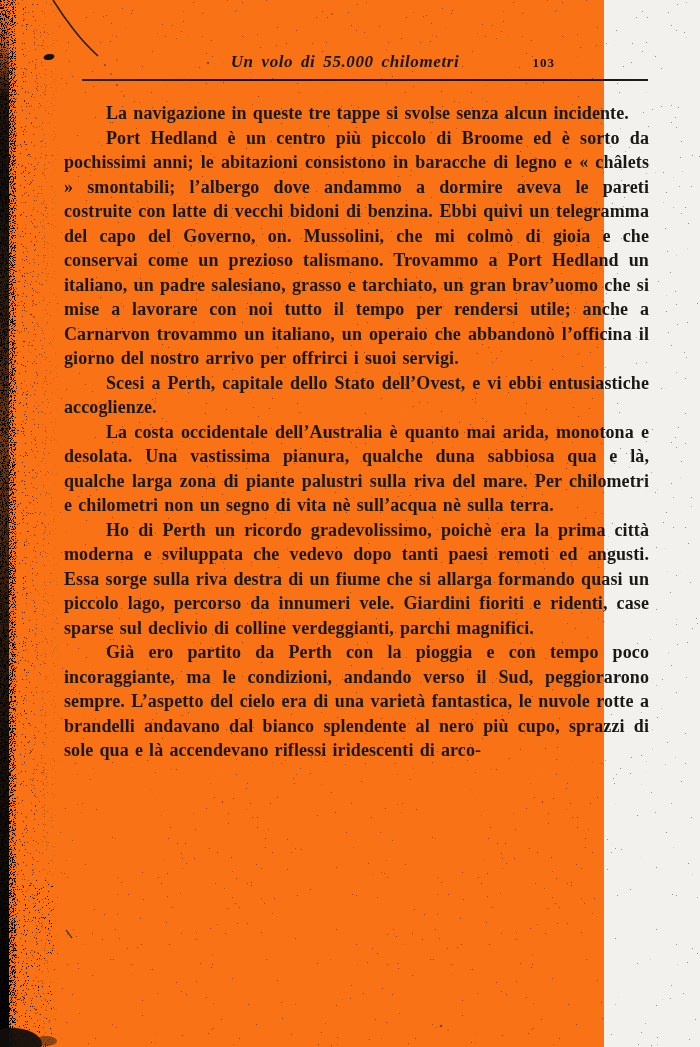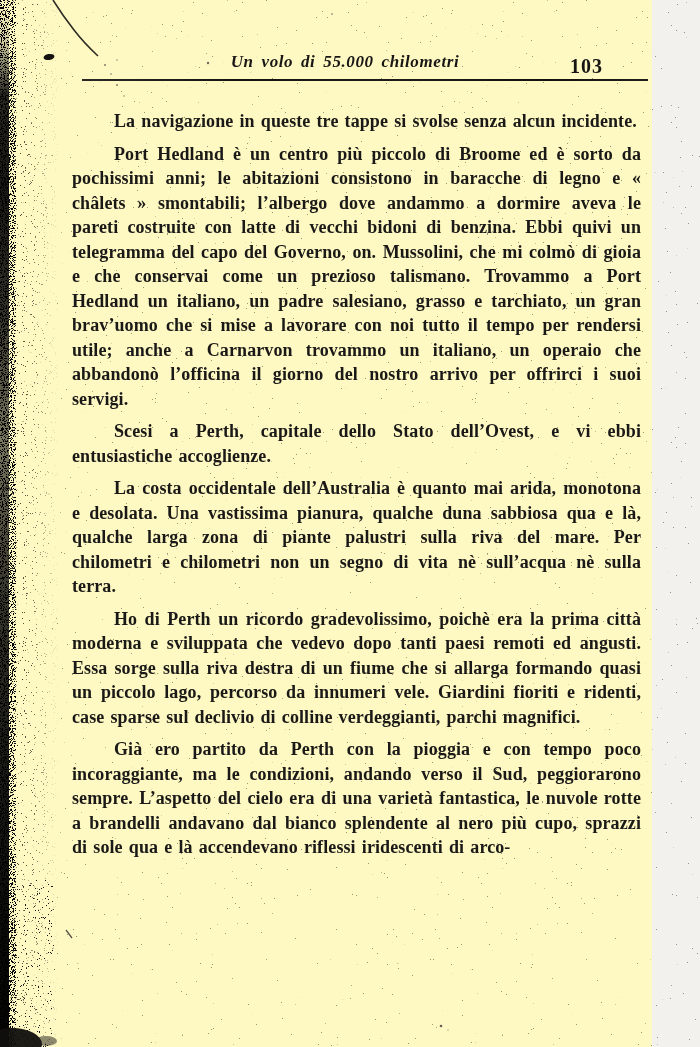--- a/index.html
+++ b/index.html
@@ -4,22 +4,22 @@
 <style>
   html, body {
     margin: 0; padding: 0;
     width: 700px; height: 1047px;
     overflow: hidden;
     background: #f2f1ed;
     font-family: "Liberation Serif", "DejaVu Serif", serif;
   }
   .page {
     position: relative;
-    width: 652px; height: 1047px;
-    background: #fef9c3;
+    width: 604px; height: 1047px;
+    background: #f97316;
     color: #1a1917;
   }
   
   .page-edge {
     position: absolute; left: 0; top: 0;
     width: 9px; height: 100%;
     background: linear-gradient(180deg,
       rgba(10,10,9,0.00) 0%,
       rgba(10,10,9,0.20) 4%,
       rgba(10,10,9,0.88) 9%,
@@ -44,42 +44,42 @@
     font-weight: 700;
     font-size: 17px;
     letter-spacing: 0.6px;
     word-spacing: 3px;
     color: #181715;
   }
   .page-number {
     position: absolute;
     top: 55px; right: 49px;
     font-weight: 700;
-    font-size: 20px;
+    font-size: 13px;
     letter-spacing: 1px;
     color: #161514;
   }
   .header-rule {
     position: absolute;
     left: 82px; top: 79px;
     width: 566px; height: 2px;
     background: linear-gradient(90deg, #2b2824, #14120f 28%, #1e1b17 55%, #12100d 82%, #201d19 100%);
   }
   .text-block {
     position: absolute;
     left: 64px; top: 101px;
     width: 585px;
     font-size: 18px;
     line-height: 24.5px;
     font-weight: 700;
     text-align: justify;
     color: #1a1917;
   }
   .text-block p {
-    margin: 8px;
+    margin: 0;
     text-indent: 42px;
     word-spacing: 1.5px;
     letter-spacing: 0.1px;
   }
 </style>
 </head>
 <body>
 
 <div class="page">
 

